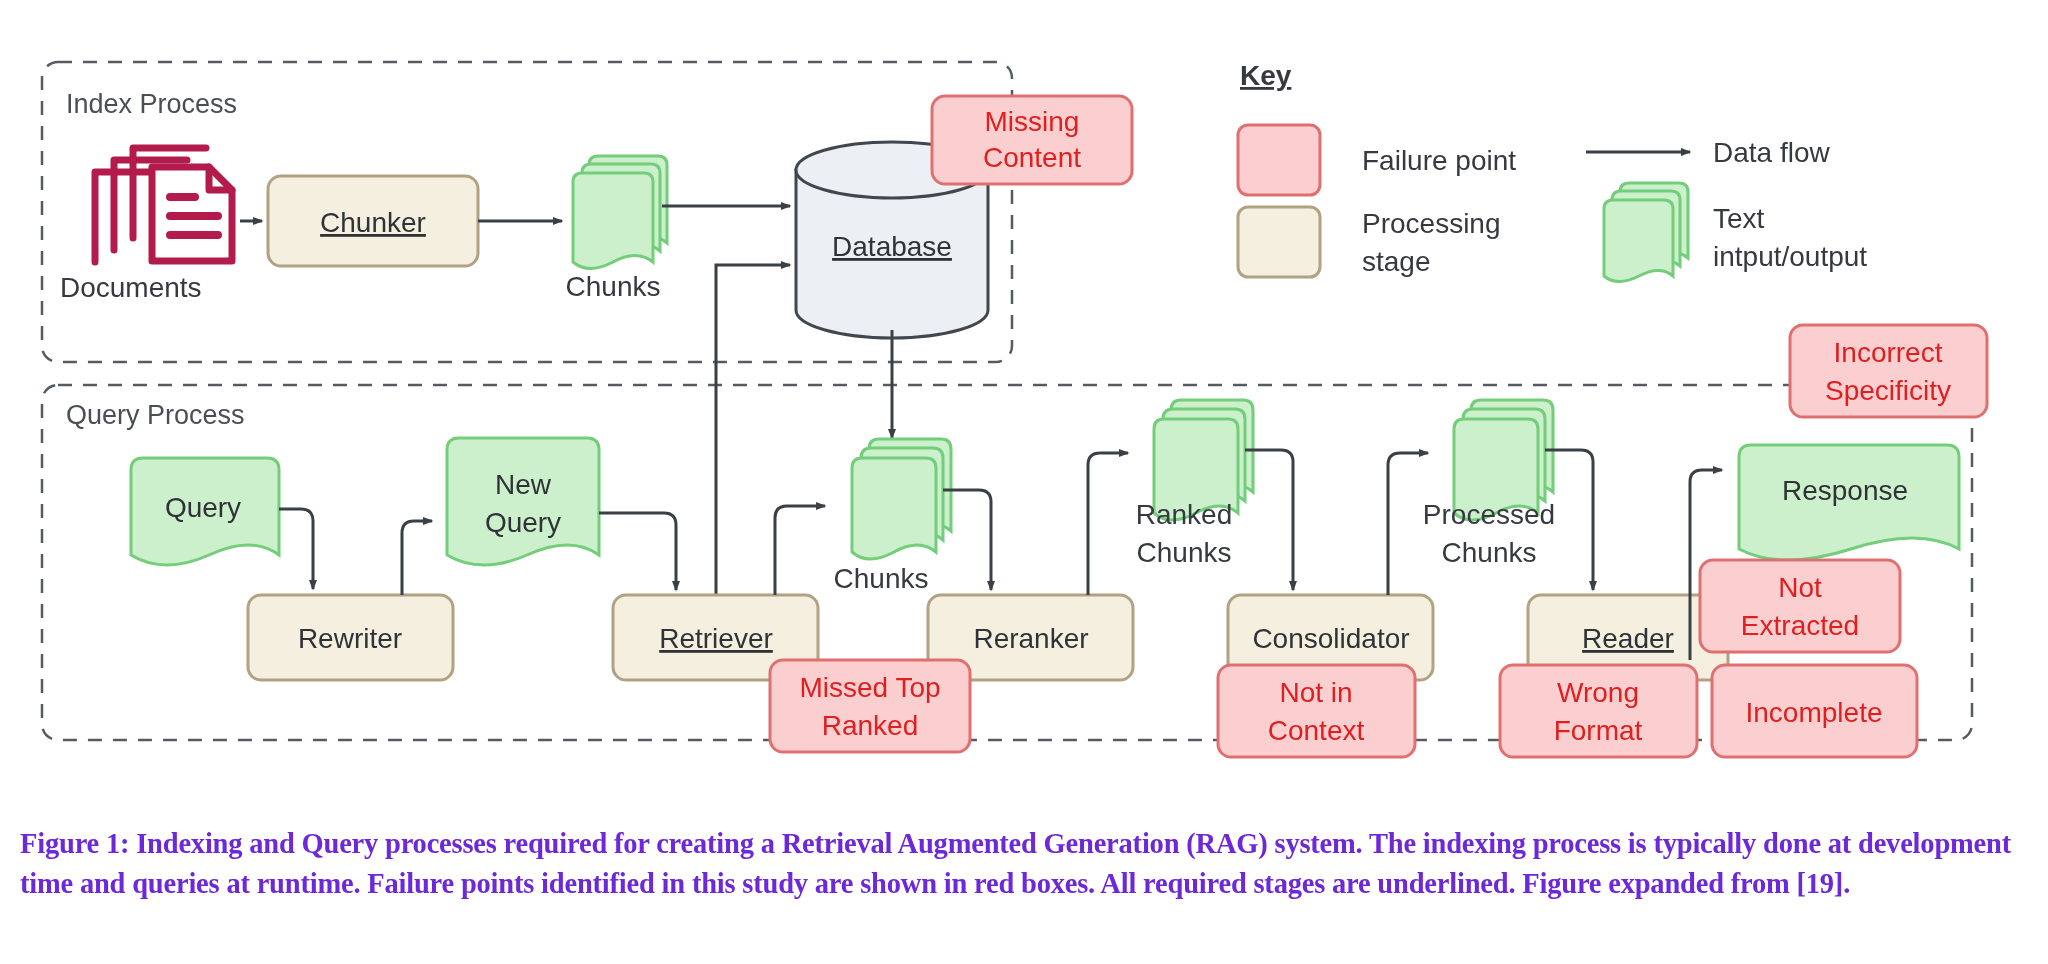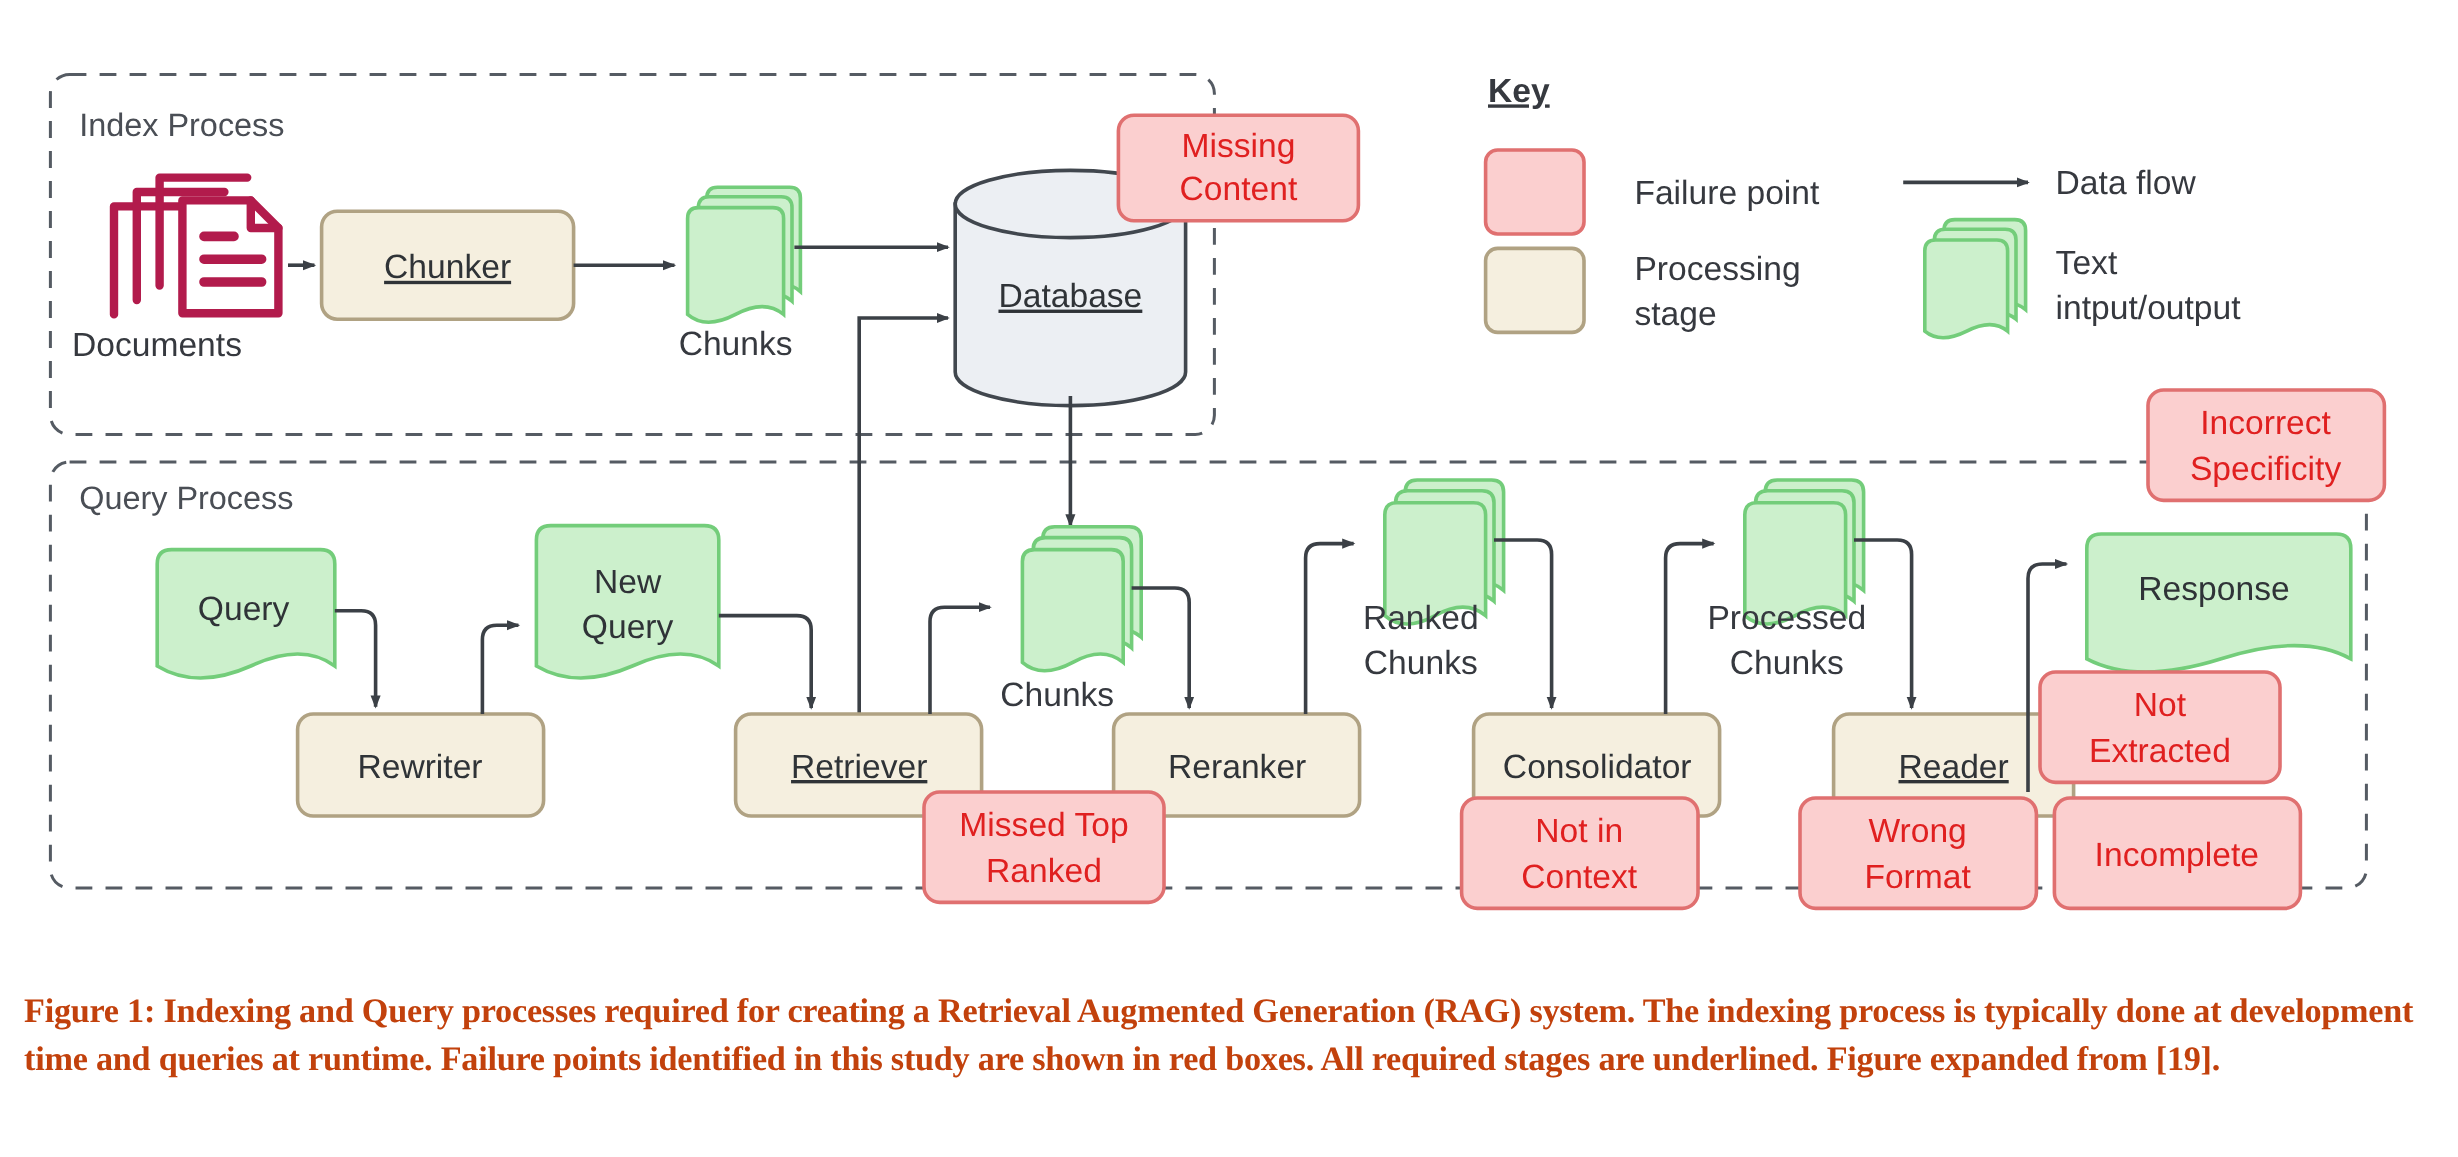--- a/index.html
+++ b/index.html
@@ -3,21 +3,21 @@
 <meta charset="utf-8">
 <style>
   html,body{margin:0;padding:0;background:#ffffff;}
   body{width:2048px;height:964px;font-family:"Liberation Sans",sans-serif;position:relative;overflow:hidden;}
   #stage{position:absolute;left:0;top:0;width:2048px;height:964px;}
   svg#diagram{position:absolute;left:0;top:0;width:2048px;height:790px;}
 
   .cap{
     position:absolute;left:20px;top:824px;width:2008px;
     font-family:"Liberation Serif",serif;font-weight:bold;font-size:28.5px;
-    line-height:40px;color:#c2410c;letter-spacing:-0.2px;
+    line-height:40px;color:#6d28d9;letter-spacing:-0.2px;
   }
   text{font-family:"Liberation Sans",sans-serif;}
   .lbl{fill:#36393f;font-size:28px;}
   .lbl-dark{fill:#2f3337;font-size:28px;}
   .lbl-red{fill:#e02020;font-size:28px;}
   .ul{text-decoration:underline;}
   .grp-title{fill:#4a4e55;font-size:27px;}
   .key-title{fill:#36393f;font-size:28px;font-weight:bold;text-decoration:underline;}
 </style>
 </head>

